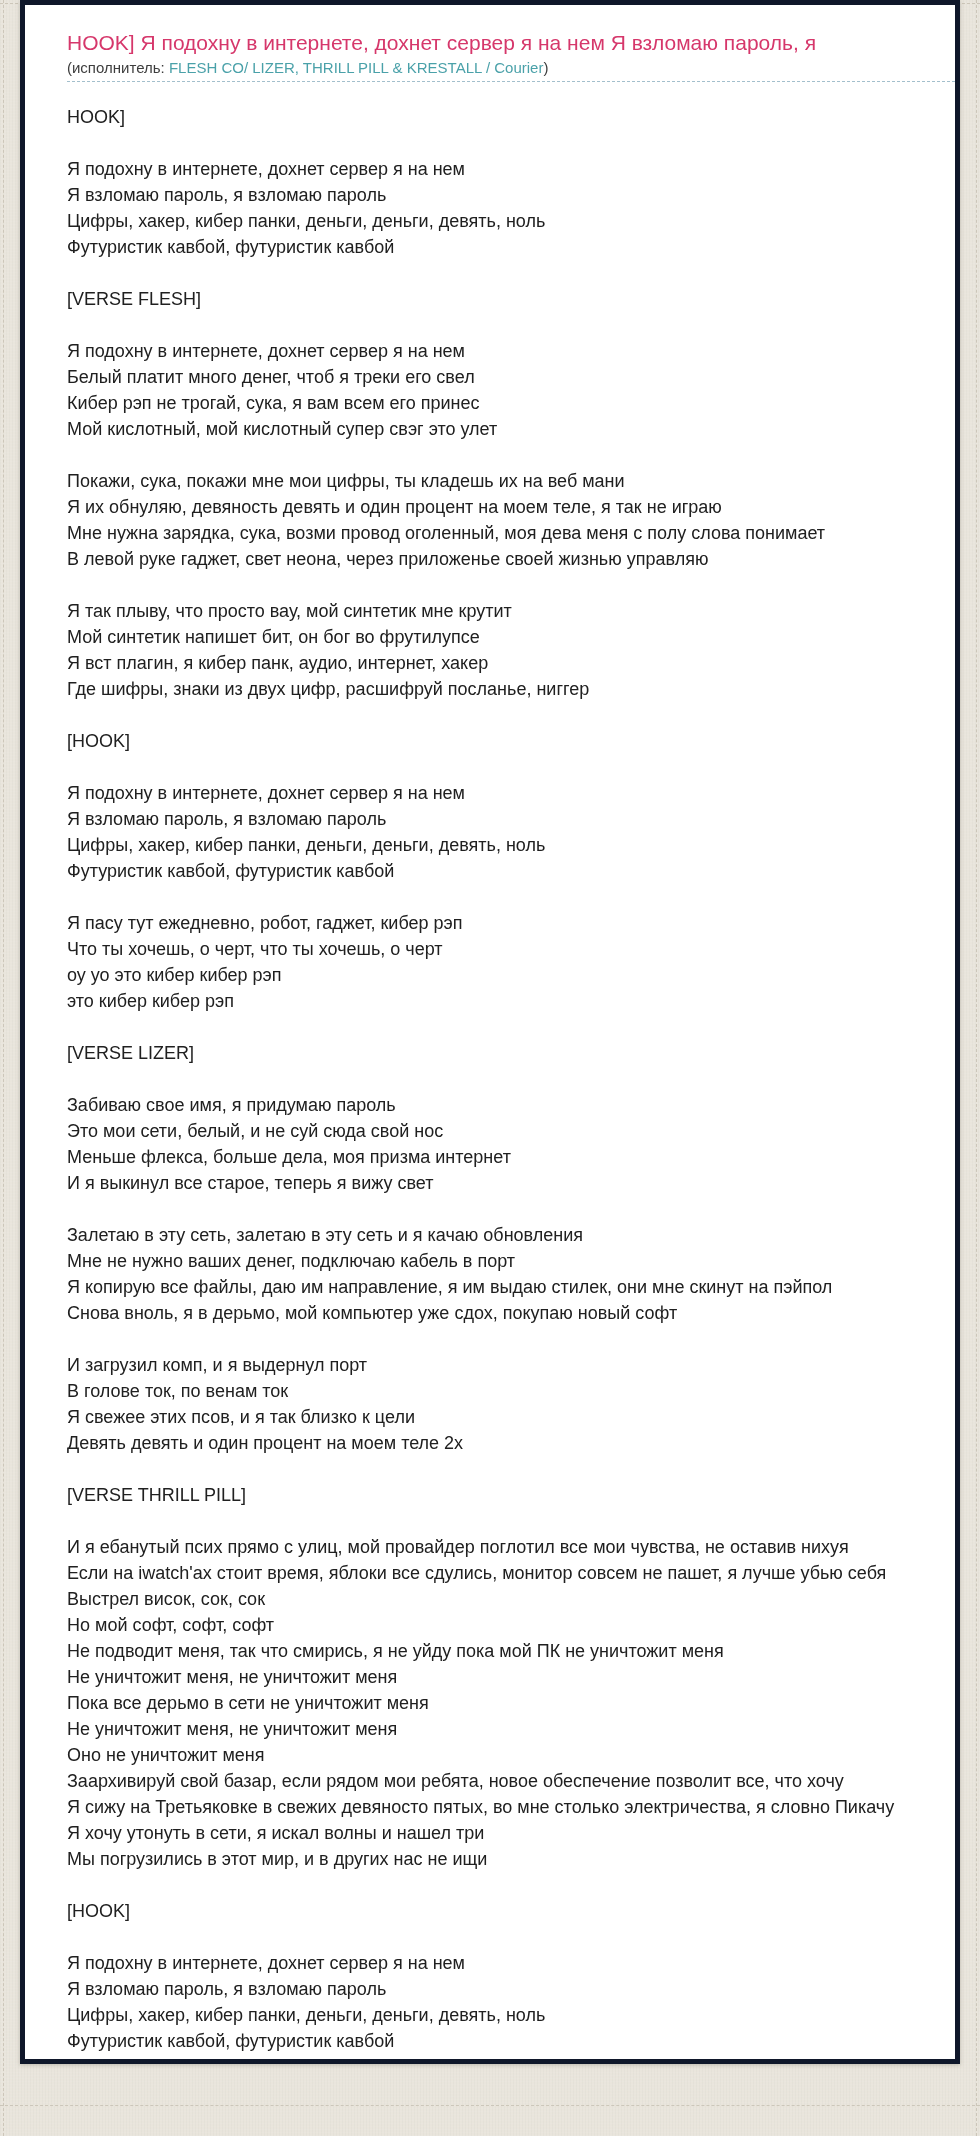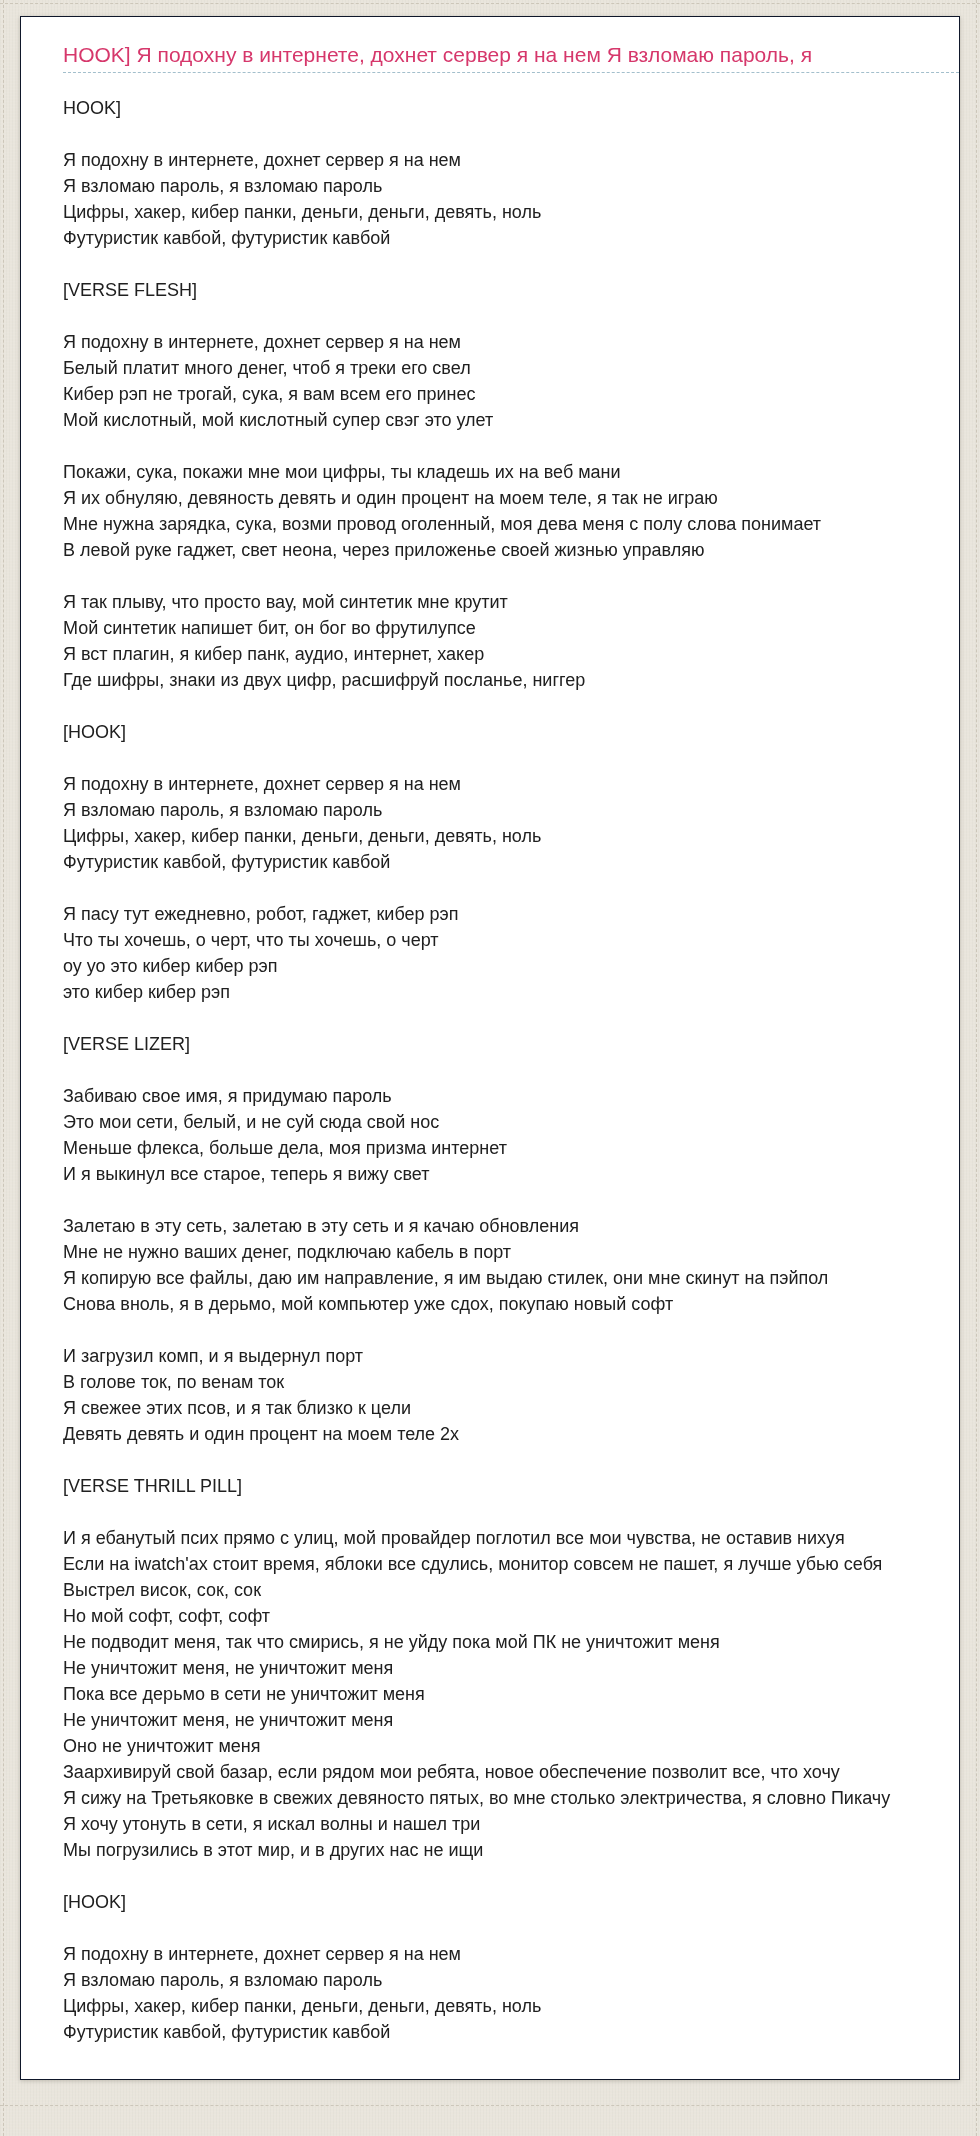--- a/index.html
+++ b/index.html
@@ -25,26 +25,26 @@
   .stitch-v {
     position: absolute; top: 0; height: 100%; width: 0;
     border-left: 1px dashed #ccc6b9;
   }
   .stitch-v.left { left: 3px; }
   .stitch-v.right { left: 976px; }
 
   .sheet {
     position: absolute;
     left: 20px;
-    top: 16px;
+    top: 0;
     width: 940px;
     height: 2064px;
     box-sizing: border-box;
     background: #ffffff;
-    border: 1px solid #0f172a;
+    border: 5px solid #0f172a;
     box-shadow: 0 1px 4px rgba(80,75,60,.28);
     padding: 25px 0 0 42px;
     overflow: hidden;
   }
 
   .song-header {
     padding-right: 10px;
     padding-bottom: 4px;
     border-bottom: 1px dashed #a3bfcc;
   }
@@ -83,20 +83,21 @@
 <div class="stitch-h top"></div>
 <div class="stitch-h bottom"></div>
 <div class="stitch-v left"></div>
 <div class="stitch-v right"></div>
 
 <div class="sheet">
 
   <div class="song-header">
     <h1 class="song-title">HOOK] Я подохну в интернете, дохнет сервер я на нем Я взломаю пароль, я</h1>
 
+    <div class="song-artist-line"><span>(исполнитель: </span><a class="artist-link">FLESH CO/ LIZER, THRILL PILL &amp; KRESTALL / Courier</a><span>)</span></div>
   </div>
 
   <div class="lyrics-text">HOOK]
 
 Я подохну в интернете, дохнет сервер я на нем
 Я взломаю пароль, я взломаю пароль
 Цифры, хакер, кибер панки, деньги, деньги, девять, ноль
 Футуристик кавбой, футуристик кавбой
 
 [VERSE FLESH]

